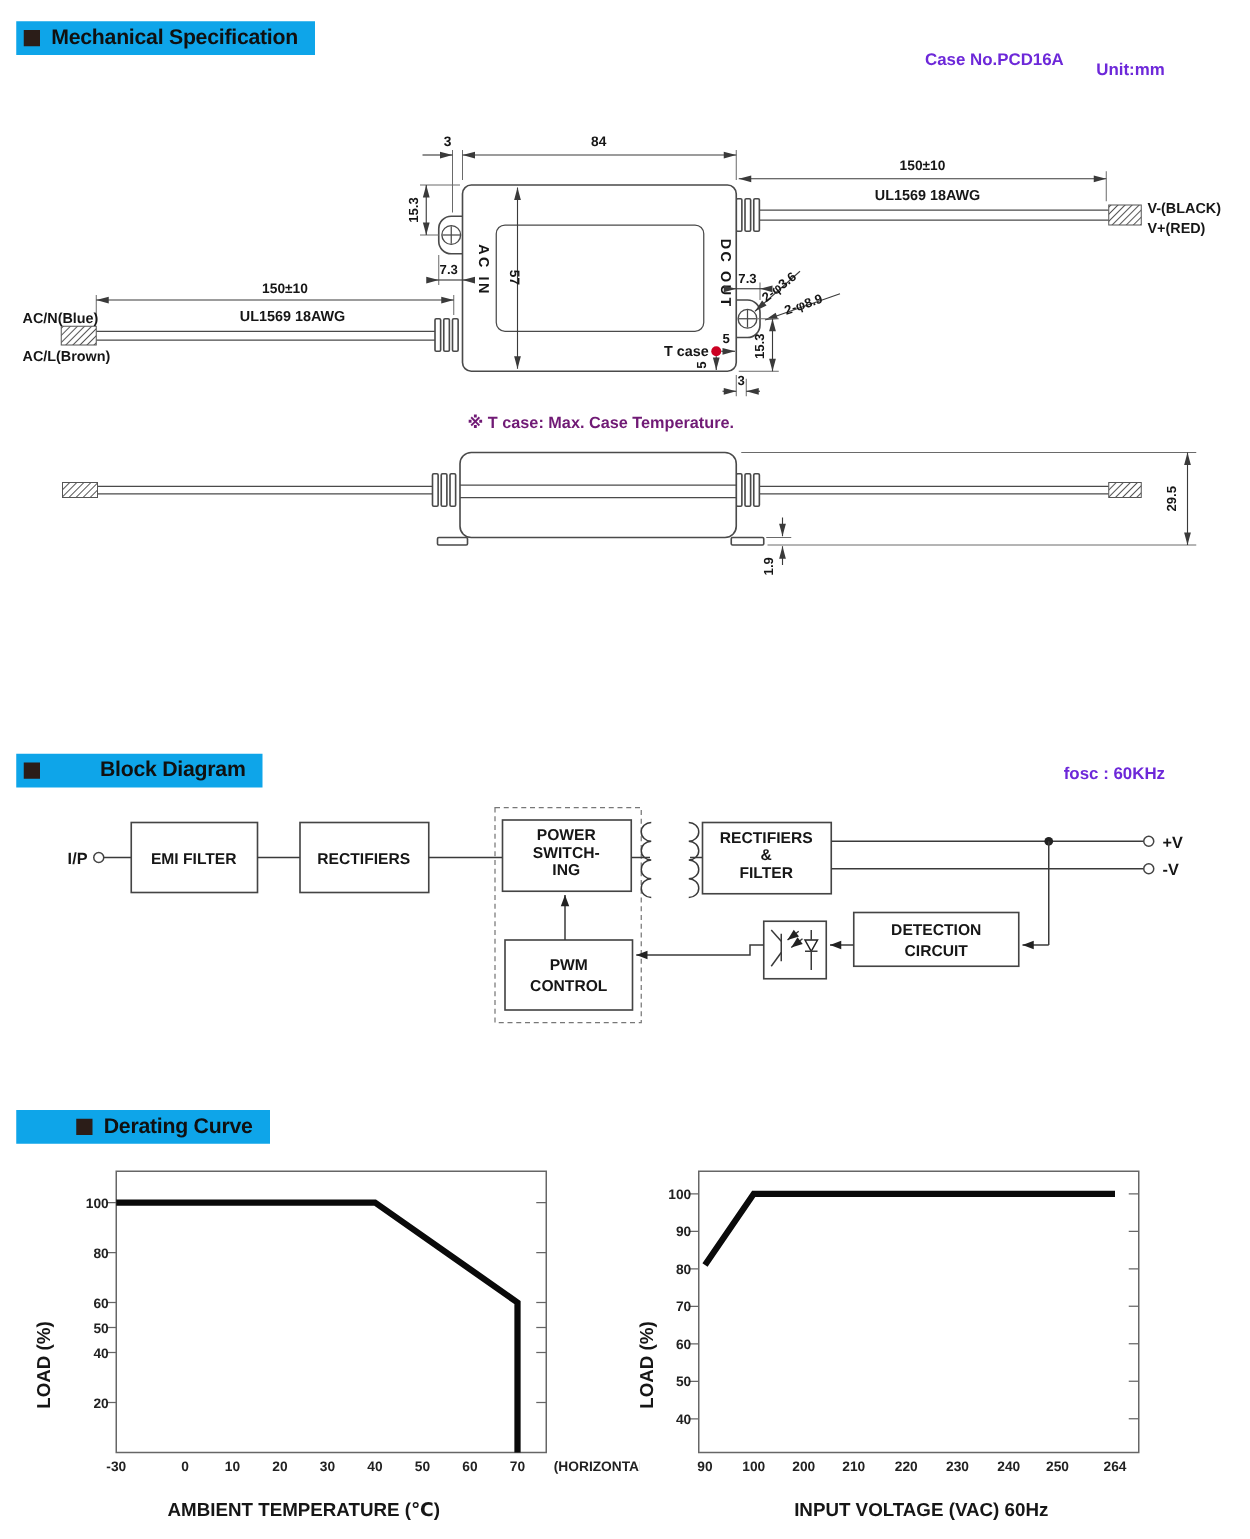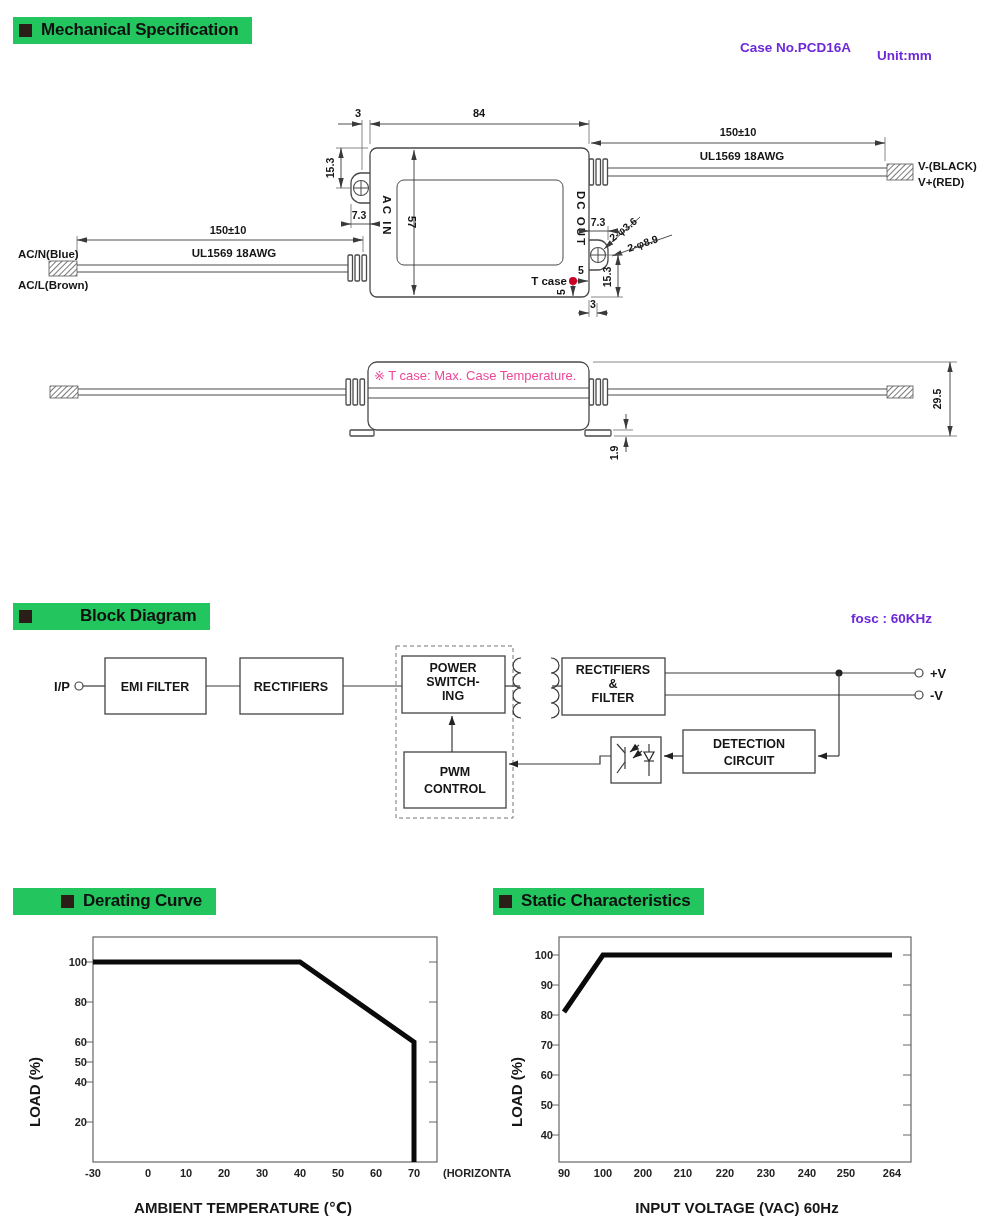--- a/index.html
+++ b/index.html
@@ -1,22 +1,22 @@
 <!DOCTYPE html>
 <html><head>
 <meta charset="utf-8">
 <style>
   html,body{margin:0;padding:0;background:#ffffff;}
   #page{position:relative;width:1000px;height:1231px;background:#fff;overflow:hidden;
         font-family:"Liberation Sans","DejaVu Sans",sans-serif;color:#111;}
-  .sec-header{position:absolute;display:flex;align-items:center;gap:9px;background:#22c55e;
+  .sec-header{position:absolute;display:flex;align-items:center;gap:9px;background:#0ea5e9;
               padding:3px 14px 4px 6px;font-size:17px;font-weight:700;letter-spacing:-0.2px;color:#101010;}
   .sec-square{width:13px;height:13px;background:#2b1d18;flex:0 0 auto;}
   .meta-text{position:absolute;font-size:13.5px;font-weight:700;color:#6d28d9;}
-  .note-text{position:absolute;font-size:13px;font-weight:400;color:#ec4899;margin-top:38px;}
+  .note-text{position:absolute;font-size:13px;font-weight:700;color:#701a75;}
   svg{position:absolute;left:0;top:0;}
   svg text{fill:#161616;font-family:"Liberation Sans","DejaVu Sans",sans-serif;}
   .dim{font-size:10.5px;font-weight:700;}
   .dim-lg{font-size:11px;font-weight:700;}
   .wirelab{font-size:11.5px;font-weight:700;}
   .portlab{font-size:11.5px;font-weight:700;letter-spacing:2px;}
   .outline{fill:#ffffff;stroke:#4a4a4a;stroke-width:1.3;}
   .thin{fill:none;stroke:#4a4a4a;stroke-width:1;}
   .ext{stroke:#6a6a6a;stroke-width:0.8;fill:none;}
   .dimln{stroke:#3a3a3a;stroke-width:0.9;fill:none;}
@@ -274,24 +274,20 @@
       <line class="blockln" x1="644" y1="151" x2="654" y2="151"></line>
       <line class="blockln" x1="649" y1="134" x2="649" y2="142"></line>
       <line class="blockln" x1="649" y1="151" x2="649" y2="166"></line>
     </g>
     <path class="blockln" d="M611,146 L600,146 L600,154 L509,154" marker-end="url(#barr)"></path>
   </svg>
 
   <div class="sec-header" style="left:13px;top:888px;padding-left:48px;">
     <span class="sec-square"></span>
     <span>Derating Curve</span>
-  </div>
-  <div class="sec-header" style="left:493px;top:888px;">
-    <span class="sec-square"></span>
-    <span>Static Characteristics</span>
   </div>
 
   <svg id="chartA" style="top:920px;left:0;" width="512" height="310" viewBox="0 0 512 310">
       <rect x="93" y="17" width="344" height="225" class="axis"></rect>
       <line x1="85" y1="202" x2="93" y2="202" class="tick"></line>
       <line x1="429" y1="202" x2="437" y2="202" class="tick"></line>
       <text x="87" y="206" text-anchor="end" class="ticklab">20</text>
       <line x1="85" y1="162" x2="93" y2="162" class="tick"></line>
       <line x1="429" y1="162" x2="437" y2="162" class="tick"></line>
       <text x="87" y="166" text-anchor="end" class="ticklab">40</text>

